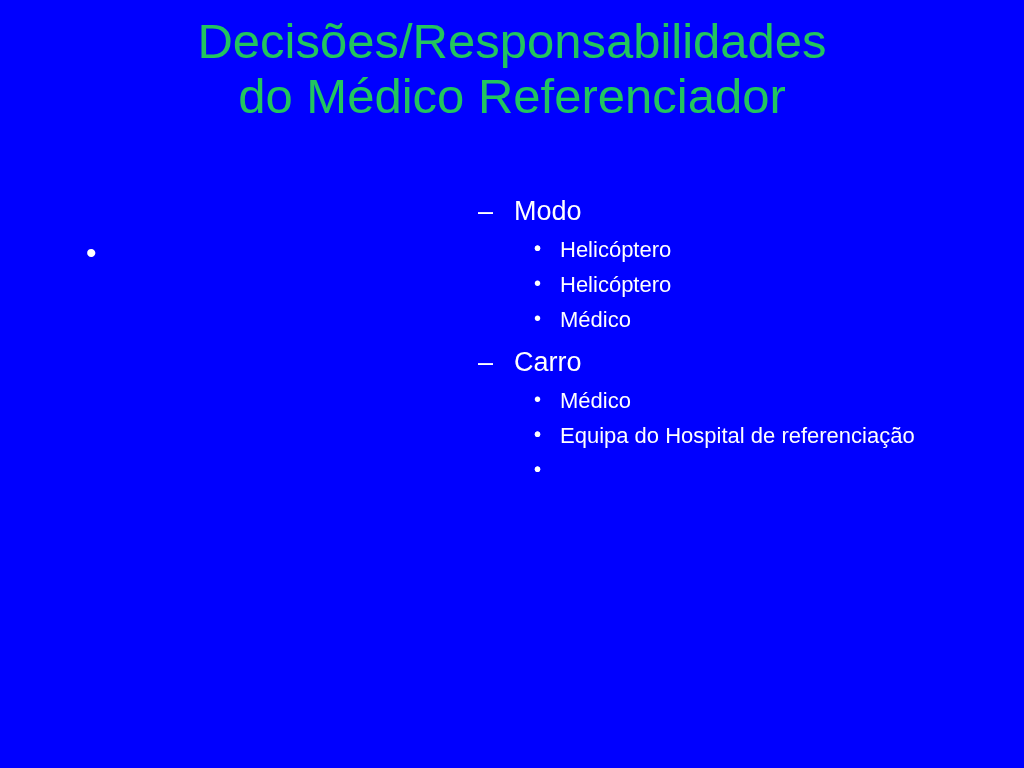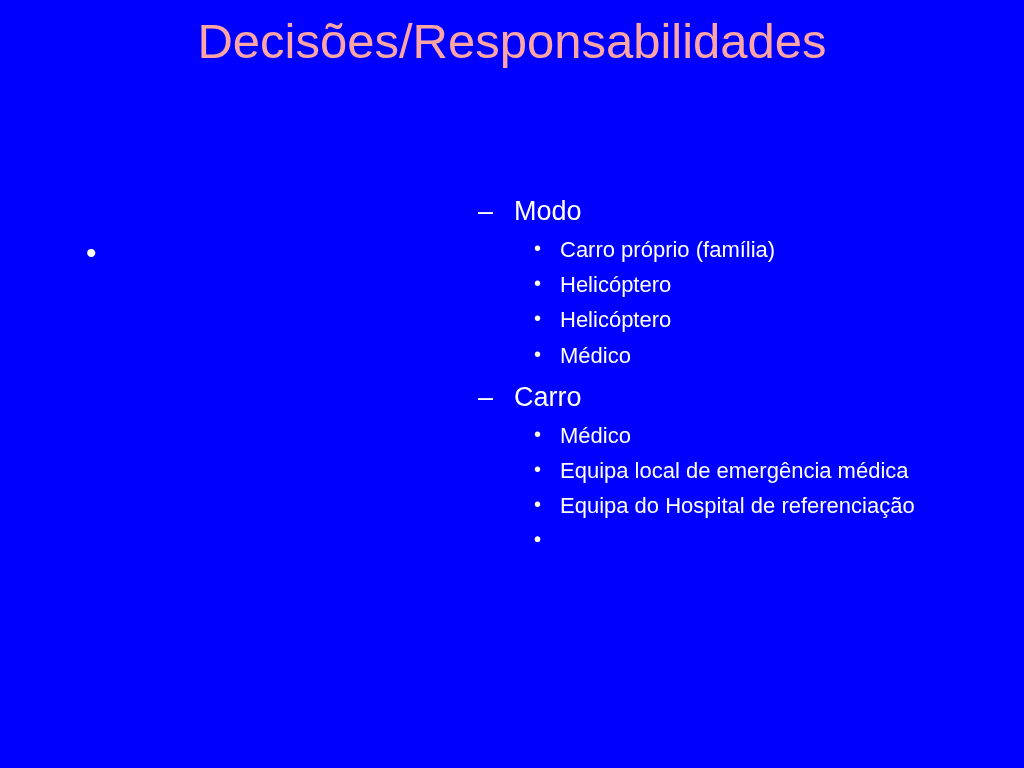--- a/index.html
+++ b/index.html
@@ -18,21 +18,21 @@
     width: 1024px;
     height: 768px;
     box-sizing: border-box;
   }
   .slide-title {
     position: absolute;
     top: 14px;
     left: 40px;
     width: 944px;
     text-align: center;
-    color: #fca5a5;
+    color: #22c55e;
     font-size: 49px;
     line-height: 1.12;
     font-weight: normal;
     letter-spacing: 0px;
   }
   .body-area {
     position: absolute;
     top: 192px;
     left: 0;
     width: 1024px;
@@ -101,40 +101,40 @@
     line-height: 1.35;
   }
 </style>
 </head>
 <body>
 
 <div class="slide">
 
   <div class="slide-title">
     <div>Decisões/Responsabilidades</div>
+    <div>do Médico Referenciador</div>
   </div>
 
   <div class="body-area">
 
     <div class="left-col">
       <div class="lvl1">
         <span class="bullet">•</span>
       </div>
     </div>
 
     <div class="right-col">
 
       <div class="lvl2">
         <span class="dash">–</span>
         <span>Modo</span>
       </div>
       <div class="lvl3-group">
         <div class="lvl3">
           <span class="bullet3">•</span>
-          <span>Carro próprio (família)</span>
         </div>
         <div class="lvl3">
           <span class="bullet3">•</span>
           <span>Helicóptero</span>
         </div>
         <div class="lvl3">
           <span class="bullet3">•</span>
           <span>Helicóptero</span>
         </div>
         <div class="lvl3">
@@ -147,21 +147,20 @@
         <span class="dash">–</span>
         <span>Carro</span>
       </div>
       <div class="lvl3-group">
         <div class="lvl3">
           <span class="bullet3">•</span>
           <span>Médico</span>
         </div>
         <div class="lvl3">
           <span class="bullet3">•</span>
-          <span>Equipa local de emergência médica</span>
         </div>
         <div class="lvl3">
           <span class="bullet3">•</span>
           <span>Equipa do Hospital de referenciação</span>
         </div>
         <div class="lvl3">
           <span class="bullet3">•</span>
         </div>
         <div class="lvl3">
           <span class="bullet3">•</span>

